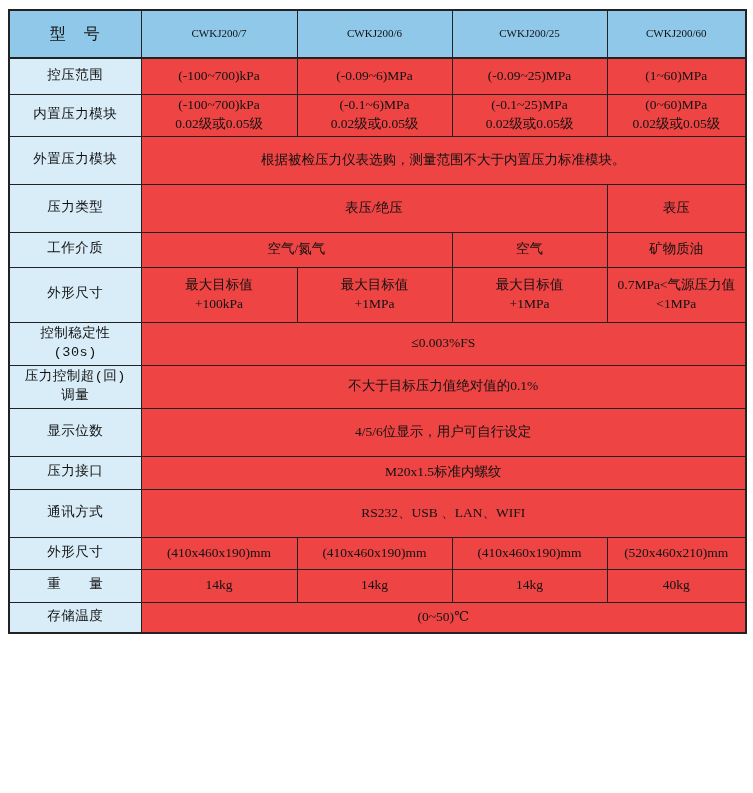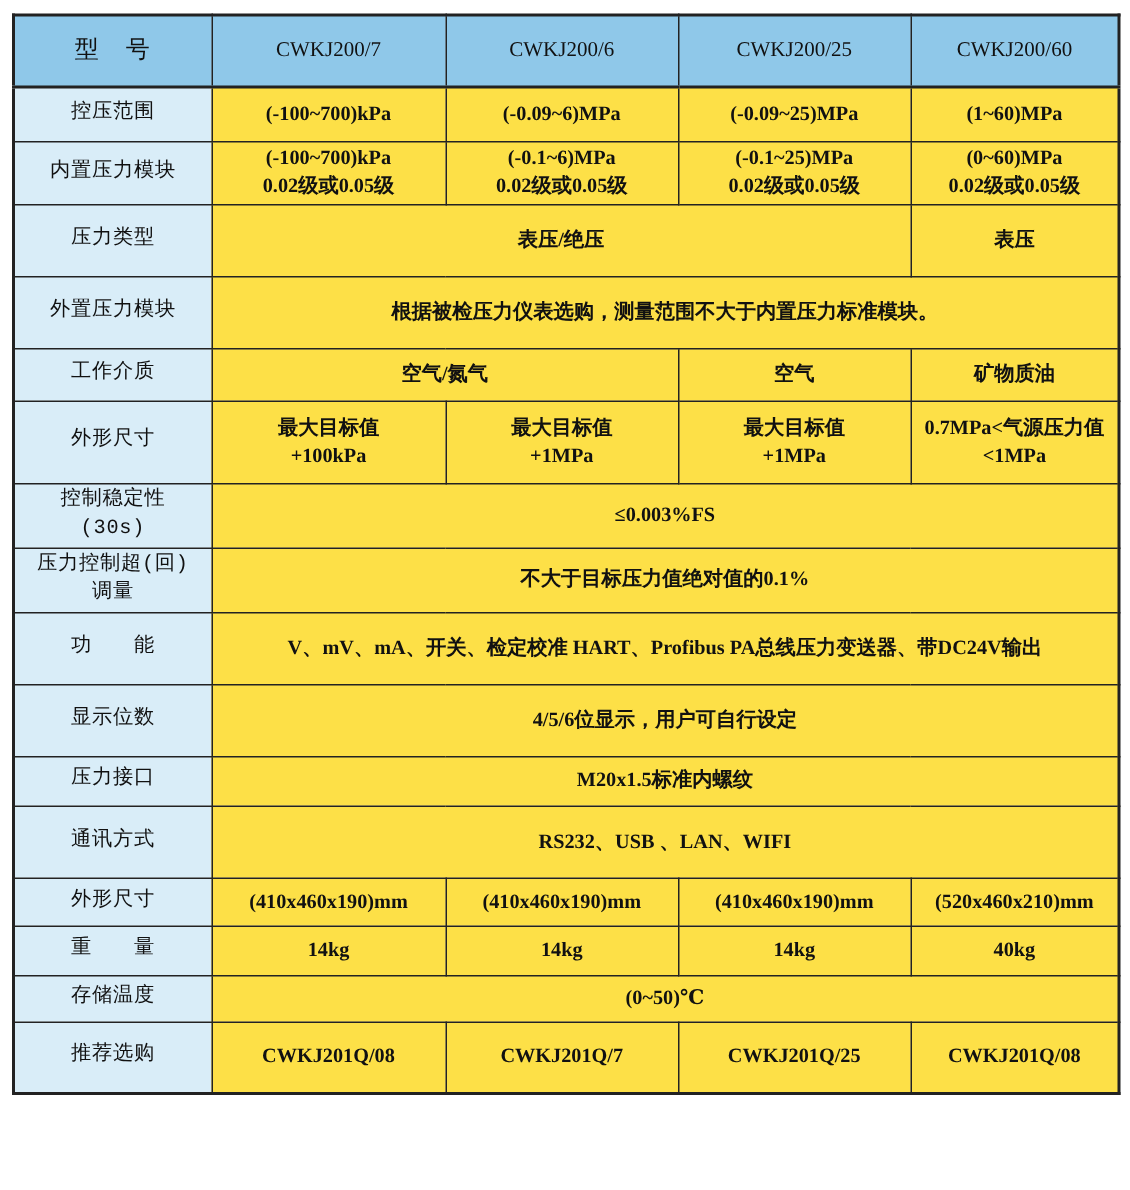--- a/index.html
+++ b/index.html
@@ -30,29 +30,29 @@
   }
   .spec thead th {
     background: var(--header-bg, #8fc8e9);
     border-bottom: 2px solid var(--border, #222222);
   }
   .spec thead th.model-col-label {
     font-size: 16px;
     letter-spacing: 1px;
   }
   .spec thead th.model-name {
-    font-size: 14px;
+    font-size: 11px;
   }
   .spec tbody th.row-label {
     background: var(--label-bg, #d9edf8);
     font-size: 13.5px;
     letter-spacing: 0.5px;
     font-family: Liberation Mono, monospace;
   }
-  .spec td { background: #fde047; font-weight: bold; }
+  .spec td { background: #ef4444; }
   
   .h31{height:31px}.h32{height:32px}.h33{height:33px}.h34{height:48px}
   .h35{height:35px}.h36{height:36px}.h41{height:41px}.h42{height:42px}
   .h43{height:43px}.h55{height:55px}
 </style>
 </head>
 <body>
 
 <table class="spec">
   <colgroup>
@@ -84,27 +84,27 @@
       <td>(-100~700)kPa
 0.02级或0.05级</td>
       <td>(-0.1~6)MPa
 0.02级或0.05级</td>
       <td>(-0.1~25)MPa
 0.02级或0.05级</td>
       <td>(0~60)MPa
 0.02级或0.05级</td>
     </tr>
     <tr class="h34">
+      <th class="row-label">外置压力模块</th>
+      <td colspan="4">根据被检压力仪表选购，测量范围不大于内置压力标准模块。</td>
+    </tr>
+    <tr class="h34">
       <th class="row-label">压力类型</th>
       <td colspan="3">表压/绝压</td>
       <td>表压</td>
-    </tr>
-    <tr class="h34">
-      <th class="row-label">外置压力模块</th>
-      <td colspan="4">根据被检压力仪表选购，测量范围不大于内置压力标准模块。</td>
     </tr>
     <tr class="h35">
       <th class="row-label">工作介质</th>
       <td colspan="2">空气/氮气</td>
       <td>空气</td>
       <td>矿物质油</td>
     </tr>
     <tr class="h55">
       <th class="row-label">外形尺寸</th>
       <td>最大目标值
@@ -118,24 +118,20 @@
     </tr>
     <tr class="h43">
       <th class="row-label">控制稳定性
 (30s)</th>
       <td colspan="4">≤0.003%FS</td>
     </tr>
     <tr class="h43">
       <th class="row-label">压力控制超(回)
 调量</th>
       <td colspan="4">不大于目标压力值绝对值的0.1%</td>
-    </tr>
-    <tr class="h34">
-      <th class="row-label">功　　能</th>
-      <td colspan="4">V、mV、mA、开关、检定校准 HART、Profibus PA总线压力变送器、带DC24V输出</td>
     </tr>
     <tr class="h34">
       <th class="row-label">显示位数</th>
       <td colspan="4">4/5/6位显示，用户可自行设定</td>
     </tr>
     <tr class="h33">
       <th class="row-label">压力接口</th>
       <td colspan="4">M20x1.5标准内螺纹</td>
     </tr>
     <tr class="h34">
@@ -153,21 +149,14 @@
       <th class="row-label">重　　量</th>
       <td>14kg</td>
       <td>14kg</td>
       <td>14kg</td>
       <td>40kg</td>
     </tr>
     <tr class="h31">
       <th class="row-label">存储温度</th>
       <td colspan="4">(0~50)℃</td>
     </tr>
-    <tr class="h34">
-      <th class="row-label">推荐选购</th>
-      <td>CWKJ201Q/08</td>
-      <td>CWKJ201Q/7</td>
-      <td>CWKJ201Q/25</td>
-      <td>CWKJ201Q/08</td>
-    </tr>
   </tbody>
 </table>
 
 </body></html>

